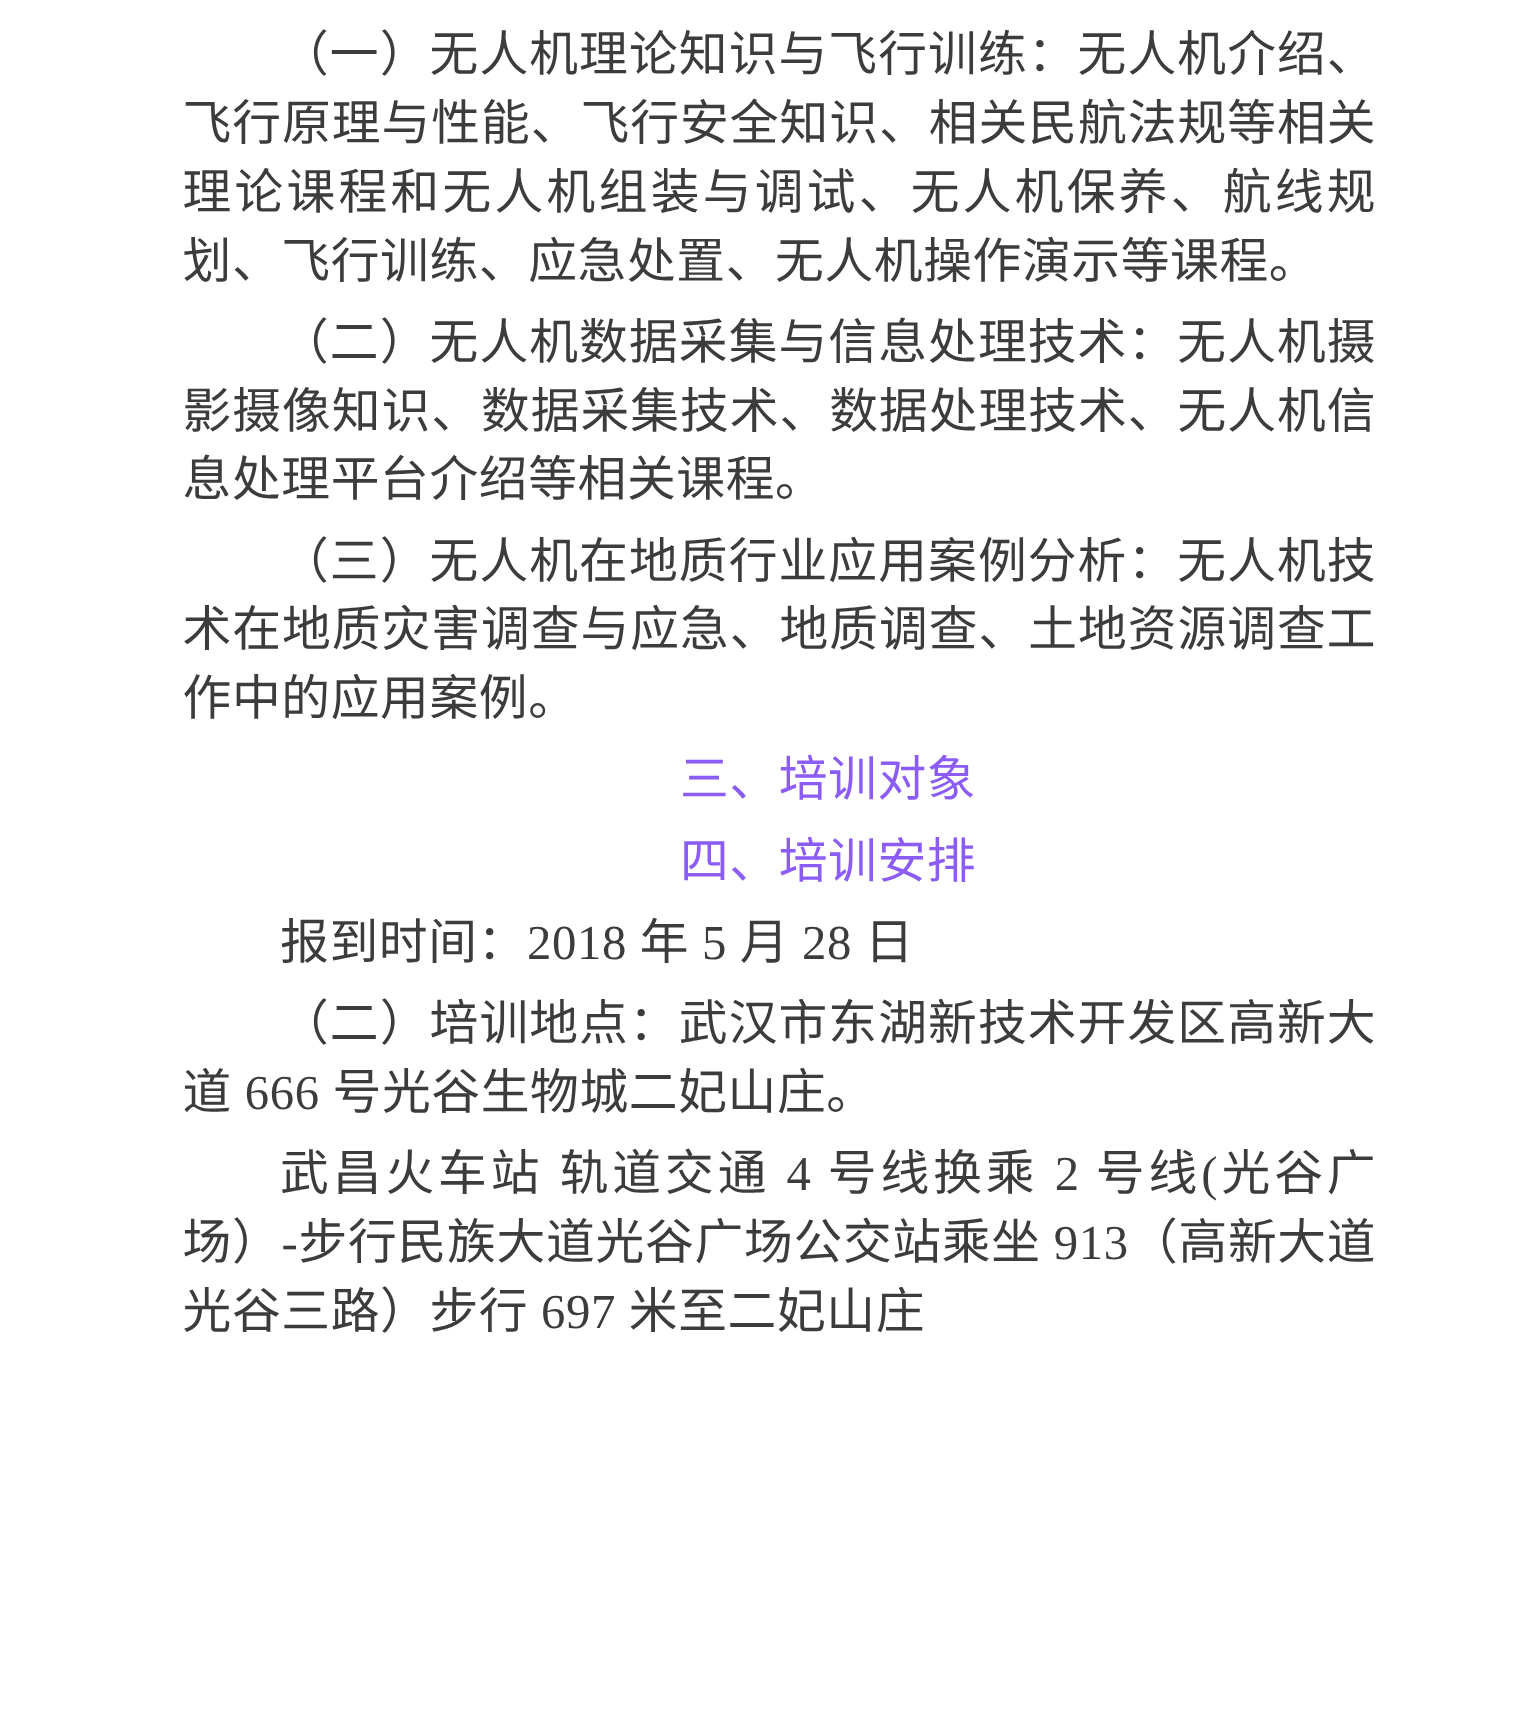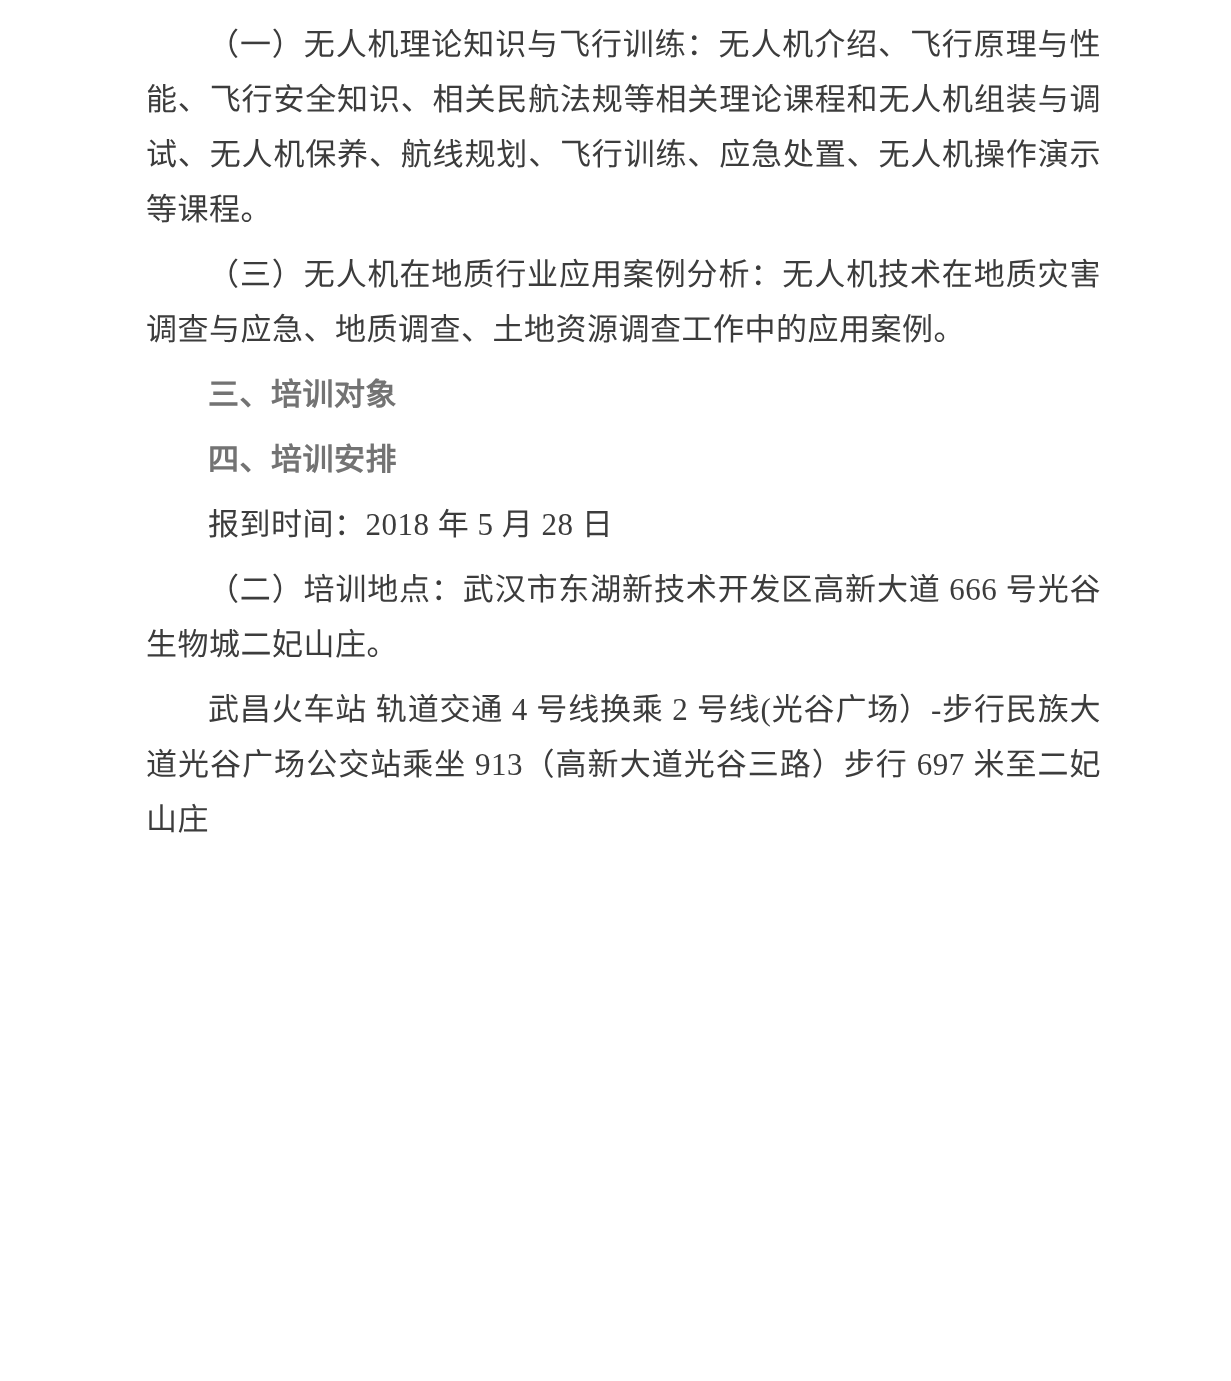--- a/index.html
+++ b/index.html
@@ -14,43 +14,44 @@
   }
   .page {
     box-sizing: border-box;
     width: 1231px;
     min-height: 1381px;
     padding: 17px 130px 30px 146px;
     background: #ffffff;
   }
   .doc p {
     margin: 0 0 10px 0;
-    font-size: 31px;
+    font-size: 39px;
     line-height: 55px;
     text-indent: 2em;
     text-align: justify;
     color: #3c3c3c;
     letter-spacing: 0.5px;
   }
   .doc p.heading {
     font-family: "Liberation Sans", "DejaVu Sans", sans-serif;
-    font-weight: bold;
-    color: #737373;
-    text-align: left;
+    font-weight: normal;
+    color: #8b5cf6;
+    text-align: center;
   }
   .doc p:last-child {
     margin-bottom: 0;
   }
 </style>
 </head>
 <body>
 
 <main class="page">
   <div class="doc" id="doc-content">
       <p class="body">（一）无人机理论知识与飞行训练：无人机介绍、飞行原理与性能、飞行安全知识、相关民航法规等相关理论课程和无人机组装与调试、无人机保养、航线规划、飞行训练、应急处置、无人机操作演示等课程。</p>
+      <p class="body">（二）无人机数据采集与信息处理技术：无人机摄影摄像知识、数据采集技术、数据处理技术、无人机信息处理平台介绍等相关课程。</p>
       <p class="body">（三）无人机在地质行业应用案例分析：无人机技术在地质灾害调查与应急、地质调查、土地资源调查工作中的应用案例。</p>
       <p class="heading">三、培训对象</p>
       <p class="heading">四、培训安排</p>
       <p class="body">报到时间：2018 年 5 月 28 日</p>
       <p class="body">（二）培训地点：武汉市东湖新技术开发区高新大道 666 号光谷生物城二妃山庄。</p>
       <p class="body">武昌火车站 轨道交通 4 号线换乘 2 号线(光谷广场）-步行民族大道光谷广场公交站乘坐 913（高新大道光谷三路）步行 697 米至二妃山庄</p>
     </div>
 </main>
 
 </body></html>

